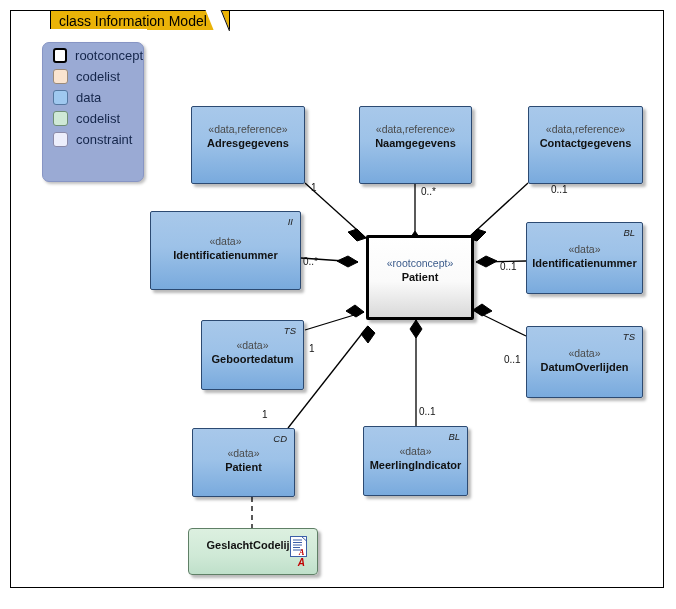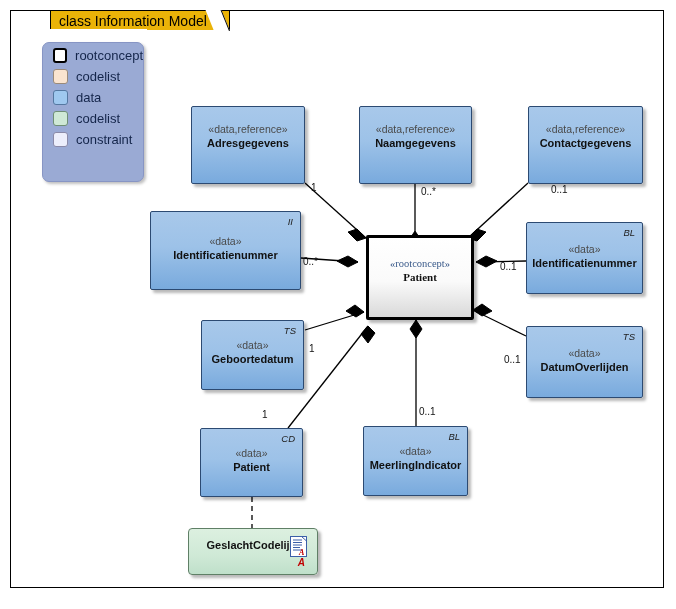--- a/index.html
+++ b/index.html
@@ -155,21 +155,21 @@
 </div>
 
 <div class="node n-data" style="left:150px;top:211px;width:151px;height:79px;">
   <div class="tmark">II</div>
   <div class="body" style="top:23px;">
     <div class="stereo">«data»</div>
     <div class="nm">Identificatienummer</div>
   </div>
 </div>
 
-<div class="node n-root" style="left:366px;top:235px;width:108px;height:85px;font-family:Liberation Serif, serif;">
+<div class="node n-root" style="left:366px;top:235px;width:108px;height:85px;">
   <div class="body" style="top:19px;">
     <div class="stereo">«rootconcept»</div>
     <div class="nm">Patient</div>
   </div>
 </div>
 
 <div class="node n-data" style="left:526px;top:222px;width:117px;height:72px;">
   <div class="tmark">BL</div>
   <div class="body" style="top:20px;">
     <div class="stereo">«data»</div>
@@ -186,21 +186,21 @@
 </div>
 
 <div class="node n-data" style="left:526px;top:326px;width:117px;height:72px;">
   <div class="tmark">TS</div>
   <div class="body" style="top:20px;">
     <div class="stereo">«data»</div>
     <div class="nm">DatumOverlijden</div>
   </div>
 </div>
 
-<div class="node n-data" style="left:200px;top:428px;width:103px;height:69px;padding-left:32px;">
+<div class="node n-data" style="left:192px;top:428px;width:103px;height:69px;padding-left:32px;">
   <div class="tmark">CD</div>
   <div class="body" style="top:18px;">
     <div class="stereo">«data»</div>
     <div class="nm">Patient</div>
   </div>
 </div>
 
 <div class="node n-data" style="left:363px;top:426px;width:105px;height:70px;">
   <div class="tmark">BL</div>
   <div class="body" style="top:18px;">

